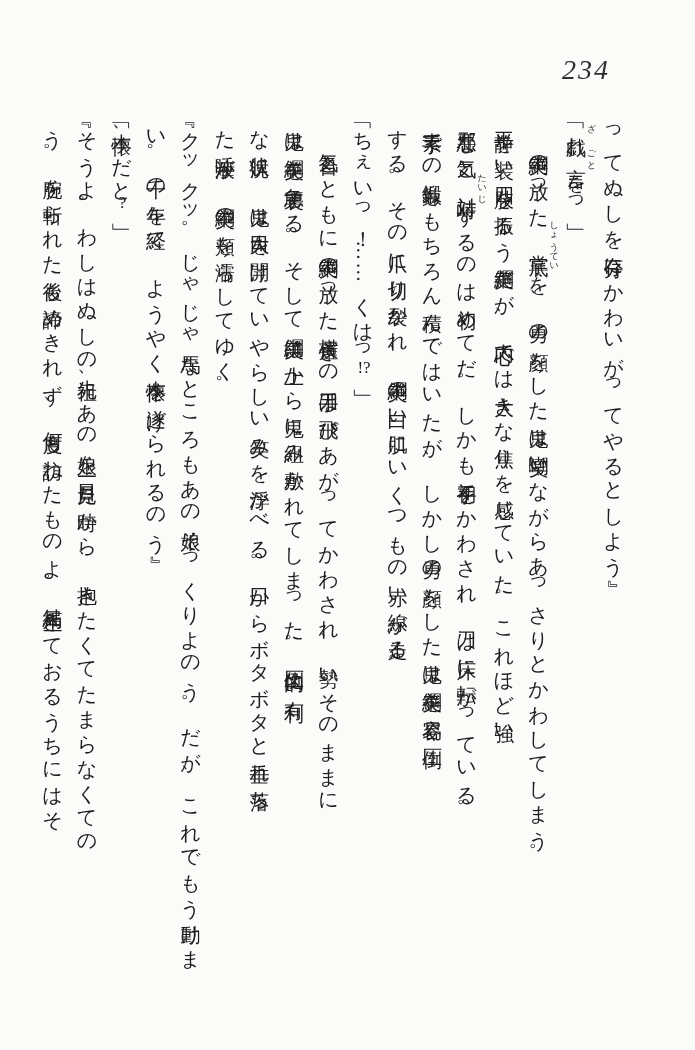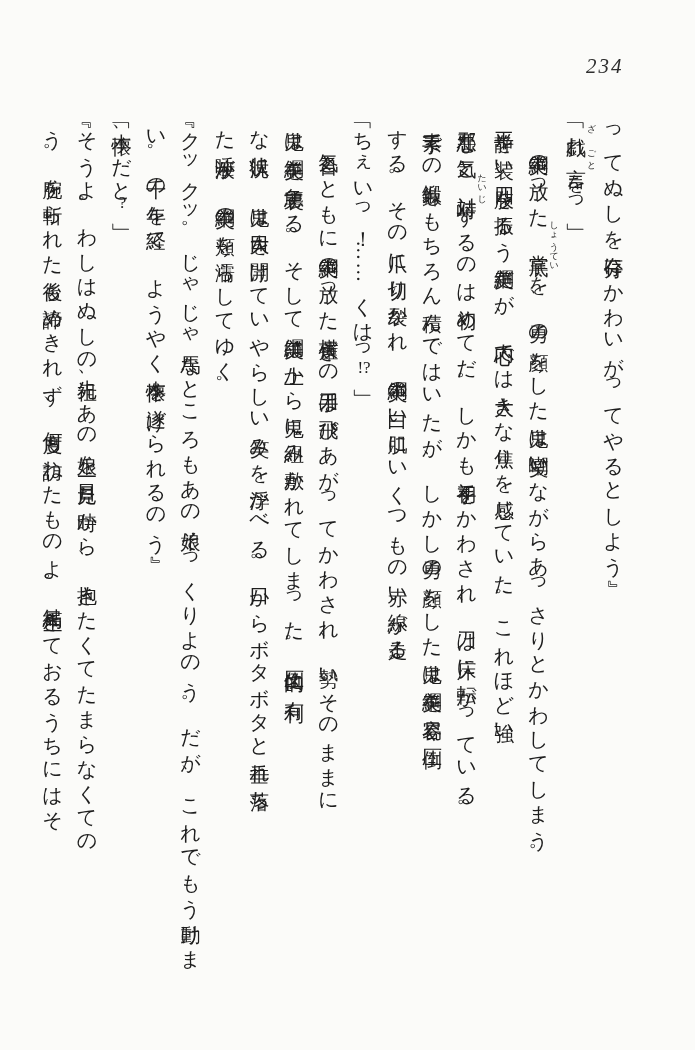--- a/index.html
+++ b/index.html
@@ -12,22 +12,22 @@
     width: 695px;
     height: 1050px;
     margin: 0 auto;
     background: #fbfbf9;
     overflow: hidden;
     font-family: "Liberation Serif", "DejaVu Serif", serif;
   }
   .page-number {
     position: absolute;
     top: 54px;
-    left: 586px;
-    font-size: 21px;
+    left: 562px;
+    font-size: 28px;
     font-style: italic;
     letter-spacing: 2px;
     color: #2e2e2e;
   }
   .text-block {
     position: absolute;
     top: 116px;
     right: 64px;
     width: 588px;
     height: 846px;

